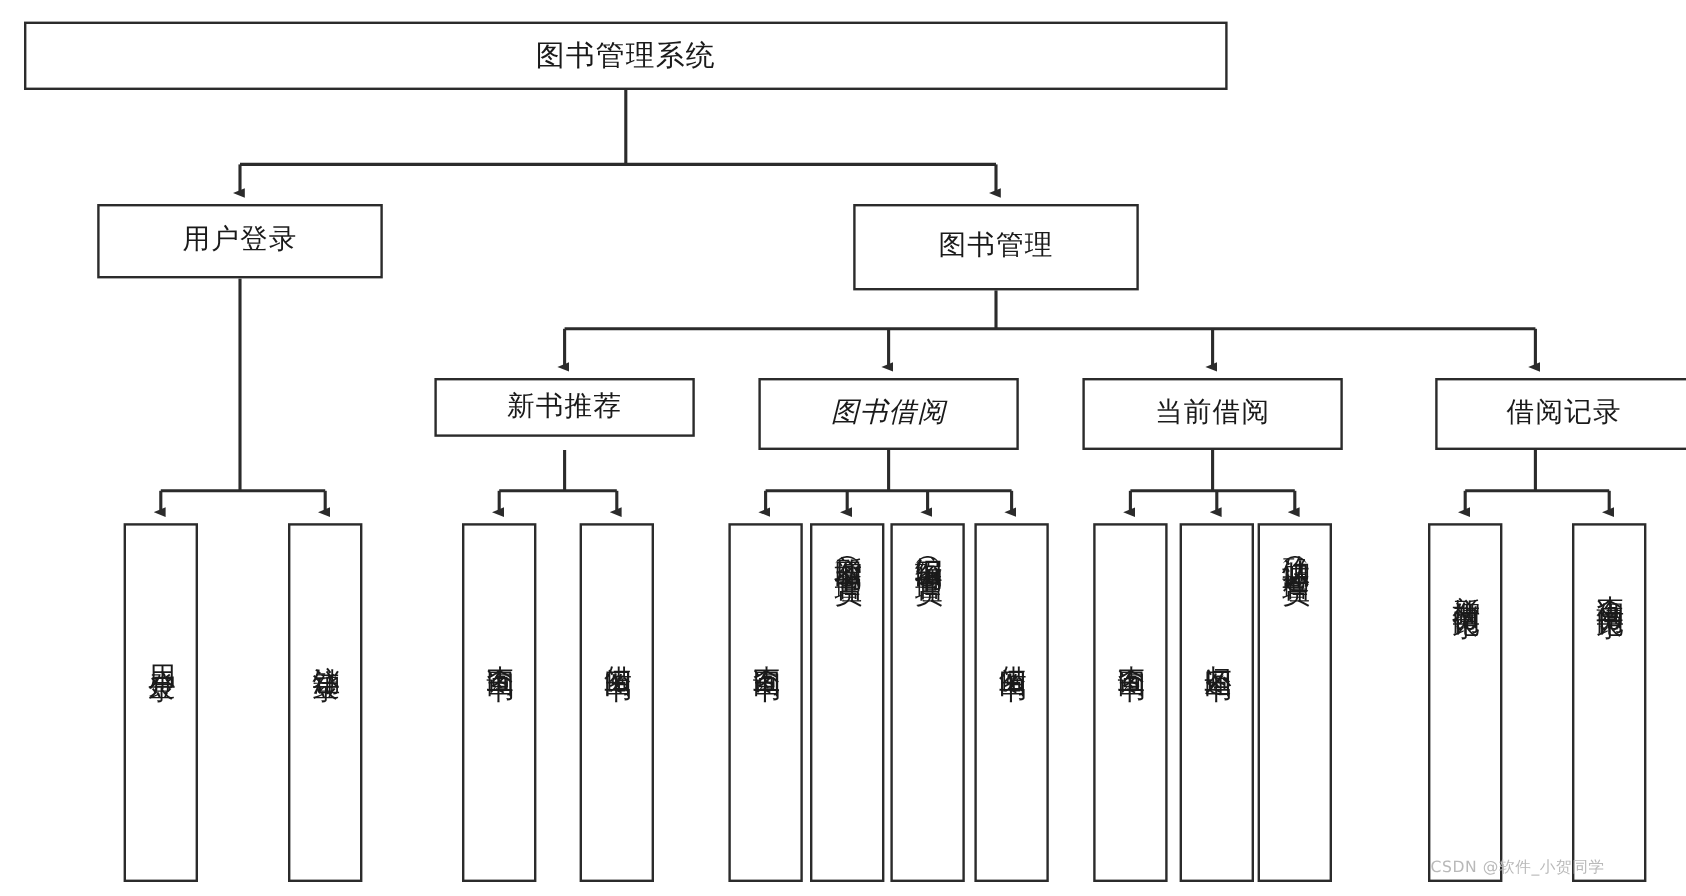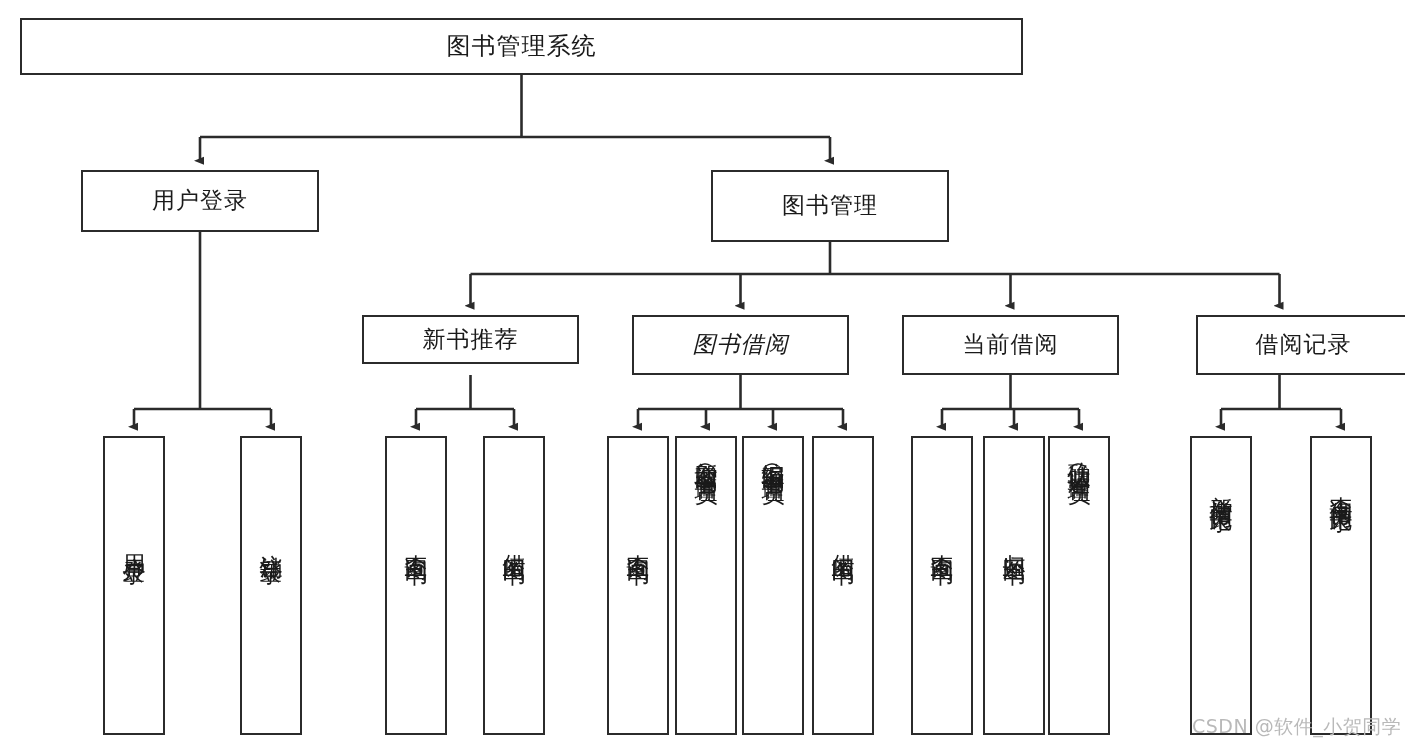--- a/index.html
+++ b/index.html
@@ -60,21 +60,21 @@
     writing-mode: vertical-rl;
     text-orientation: upright;
     font-size: 23px;
     line-height: 1;
     letter-spacing: 3px;
     white-space: nowrap;
   }
   .watermark {
     position: absolute;
     color: #b9b9b9;
-    font-size: 19px;
+    font-size: 13px;
     letter-spacing: 0.5px;
     white-space: nowrap;
     user-select: none;
   }
 </style>
 </head>
 <body>
 
 <div id="diagram-root">
 

